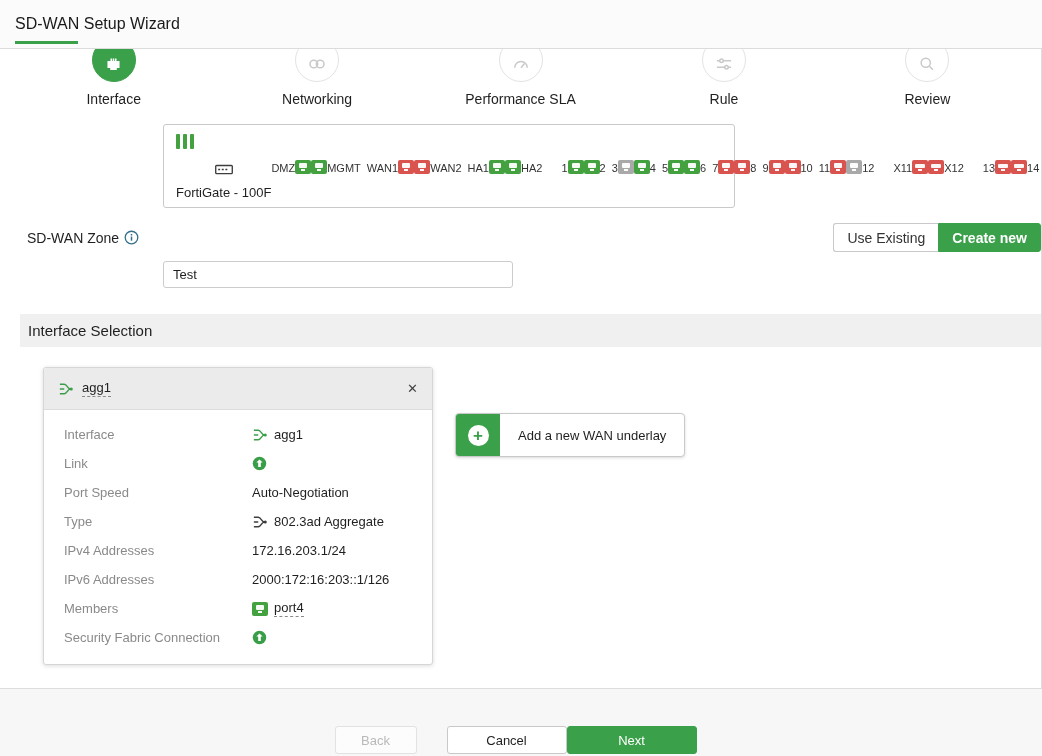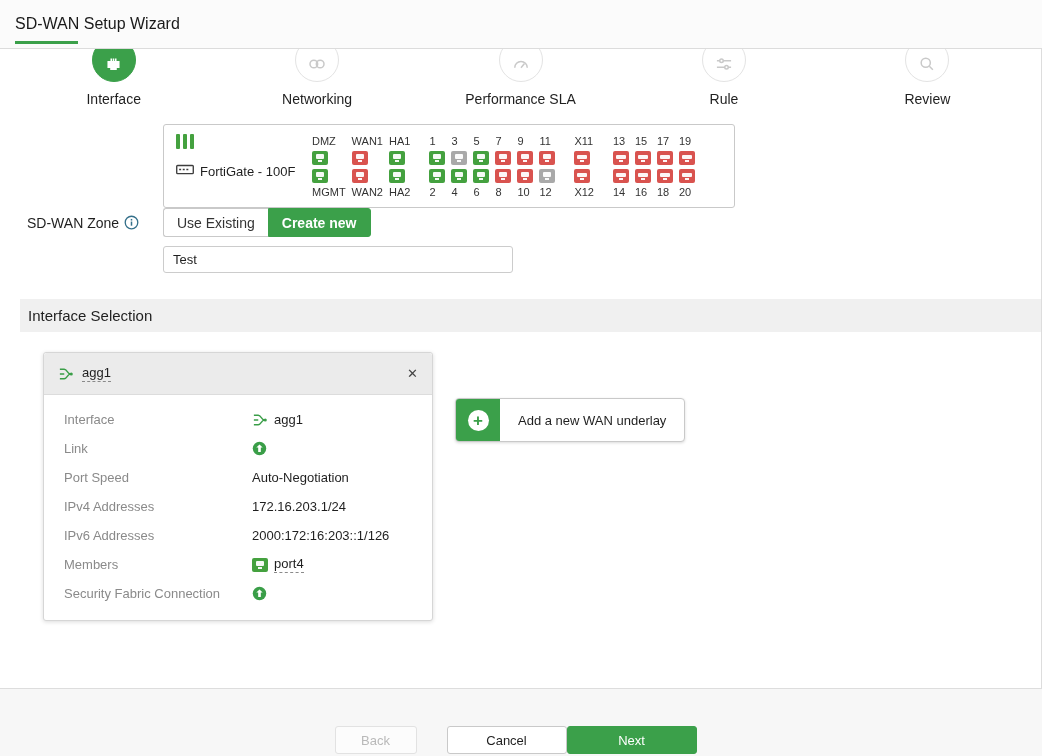--- a/index.html
+++ b/index.html
@@ -61,43 +61,43 @@
 
   
   .device-panel {
     margin: 17px 0 0 163px; width: 572px;
     border: 1px solid #c9c9c9; border-radius: 3px;
     display: flex; padding: 9px 10px 7px 12px; background: #fff;
   }
   .device-left { width: 136px; display: flex; flex-direction: column; }
   .bars { display: flex; gap: 3px; height: 15px; margin-bottom: 14px; }
   .bars span { width: 4px; background: var(--port-up); border-radius: 1px; }
-  .device-name-row { display: flex; align-items: center; gap: 6px; font-size: 13px; color: #1f1f1f; white-space: nowrap; }
+  .device-name-row { display: flex; align-items: center; gap: 6px; font-size: 13px; color: #1f1f1f; white-space: nowrap; flex-direction: column; }
 
   .ports { display: flex; align-items: center; gap: 6px; flex: 1; }
-  .port-col { display: flex; flex-direction: column; align-items: flex-start; }
+  .port-col { display: flex; align-items: flex-end; }
   .port-col.gap-after { margin-right: 13px; }
   .port-label { font-size: 11px; color: #333; height: 15px; line-height: 15px; }
   .port { width: 16px; height: 14px; border-radius: 2px; margin: 2px 0; position: relative; }
   .port.green { background: var(--port-up); }
   .port.red { background: var(--port-down); }
   .port.gray { background: var(--port-disabled); }
   .port::after {
     content: ''; position: absolute; left: 4px; right: 4px; top: 3px; height: 5px;
     background: #fff; opacity: .95; border-radius: 1px;
   }
   .port::before {
     content: ''; position: absolute; left: 6px; width: 4px; bottom: 3px; height: 2px;
     background: #fff; opacity: .95;
   }
   .port.sfp::after { left: 3px; right: 3px; top: 4px; height: 4px; }
   .port.inline { display: inline-block; vertical-align: middle; margin: 0; }
 
   
-  .zone-row { display: flex; align-items: center; }
+  .zone-row { display: flex; margin-top: 15px; align-items: center; justify-content: space-between; }
   .zone-label-cell {
     width: 163px; padding-left: 27px;
     display: flex; align-items: center; gap: 5px;
     font-size: 14px; color: #1f1f1f;
   }
   .info { display: flex; align-items: center; cursor: pointer; }
   .toggle { display: flex; }
   .toggle-btn {
     height: 29px; padding: 0 13px; background: #fff;
     border: 1px solid #c9c9c9; color: #333; font-size: 14px;
@@ -409,20 +409,32 @@
                 <span class=""></span>
               </span>
             </div>
             <div class="card-row">
               <span class="lbl">Port Speed</span>
               <span class="val">
                 <span class="">Auto-Negotiation</span>
               </span>
             </div>
             <div class="card-row">
+              <span class="lbl">Type</span>
+              <span class="val">
+                <span class="val-icon">
+                  <svg viewBox="0 0 18 16" width="16" height="14" fill="none" stroke="#3d3d3d" stroke-width="1.6">
+                    <path d="M2 2.5h5M2 8h5M2 13.5h5M7 2.5c3.5 0 3.5 5.5 7 5.5M7 13.5c3.5 0 3.5-5.5 7-5.5"></path>
+                    <circle cx="15" cy="8" r="1.8" fill="#3d3d3d" stroke="none"></circle>
+                  </svg>
+                </span>
+                <span class="">802.3ad Aggregate</span>
+              </span>
+            </div>
+            <div class="card-row">
               <span class="lbl">IPv4 Addresses</span>
               <span class="val">
                 <span class="">172.16.203.1/24</span>
               </span>
             </div>
             <div class="card-row">
               <span class="lbl">IPv6 Addresses</span>
               <span class="val">
                 <span class="">2000:172:16:203::1/126</span>
               </span>

